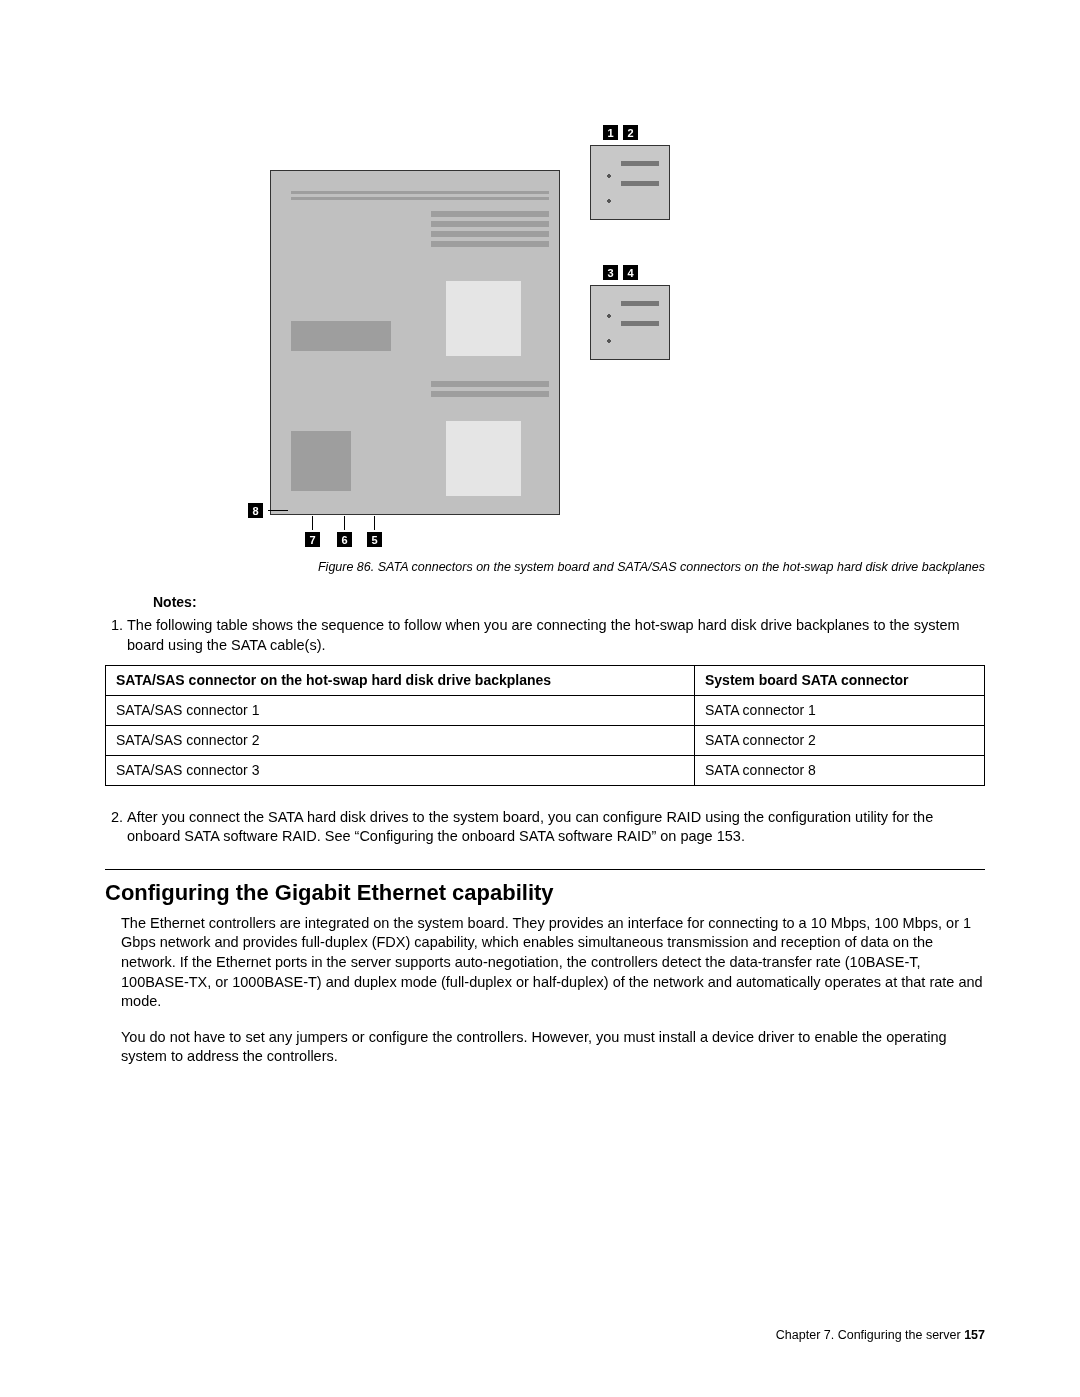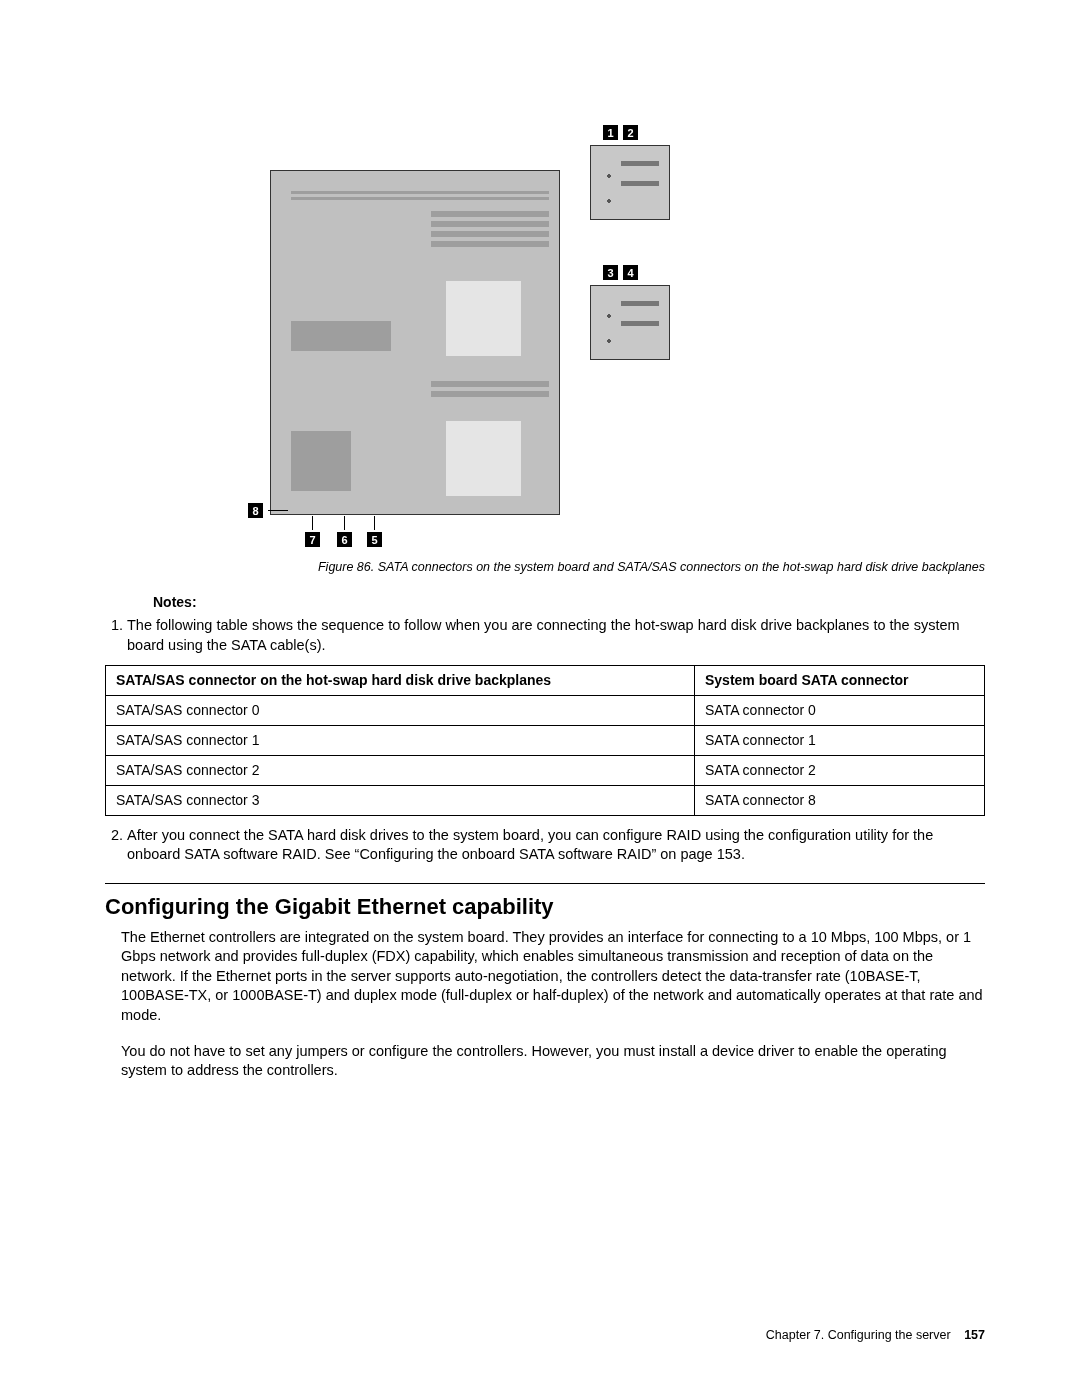--- a/index.html
+++ b/index.html
@@ -112,21 +112,21 @@
     font-weight: bold;
     font-size: 14px;
     margin: 0 0 6px 0;
     padding-left: 48px;
   }
   ol.notes {
     margin: 0 0 10px 22px;
     padding: 0;
     font-size: 14.5px;
   }
-  ol.notes > li { margin-bottom: 10px; line-height: 1.35; }
+  ol.notes > li { margin-bottom: 22px; line-height: 1.35; }
   table.connector-table {
     border-collapse: collapse;
     width: 100%;
     margin: 10px 0 8px 0;
     font-size: 14px;
   }
   table.connector-table th, table.connector-table td {
     border: 1px solid #000;
     padding: 5px 10px;
     text-align: left;
@@ -149,21 +149,21 @@
     font-size: 14.5px;
     line-height: 1.35;
     margin: 0 0 16px 16px;
   }
   .footer {
     position: absolute;
     bottom: 55px;
     right: 95px;
     font-size: 12.5px;
   }
-  .footer .pagenum { font-weight: bold; margin-left: 10px; }
+  .footer .pagenum { font-weight: bold; margin-left: 0; }
   .table-wrap { margin-left: -22px; border-radius: 10px; } 
 </style>
 </head>
 <body>
 
 <div class="page">
 
   <div class="figure-area">
     <div class="board"></div>
     <div class="detail top"></div>
@@ -195,24 +195,20 @@
       <div class="table-wrap">
       <table class="connector-table">
         <thead>
           <tr>
             <th>SATA/SAS connector on the hot-swap hard disk drive backplanes</th>
             <th>System board SATA connector</th>
           </tr>
         </thead>
         <tbody>
           <tr>
-            <td>SATA/SAS connector 0</td>
-            <td>SATA connector 0</td>
-          </tr>
-          <tr>
             <td>SATA/SAS connector 1</td>
             <td>SATA connector 1</td>
           </tr>
           <tr>
             <td>SATA/SAS connector 2</td>
             <td>SATA connector 2</td>
           </tr>
           <tr>
             <td>SATA/SAS connector 3</td>
             <td>SATA connector 8</td>

